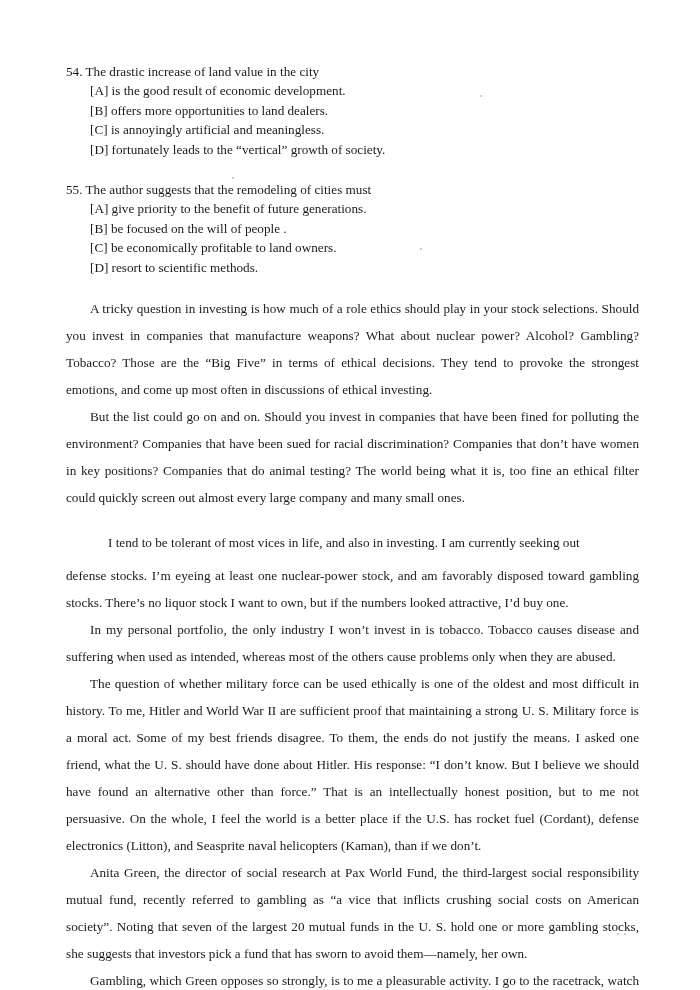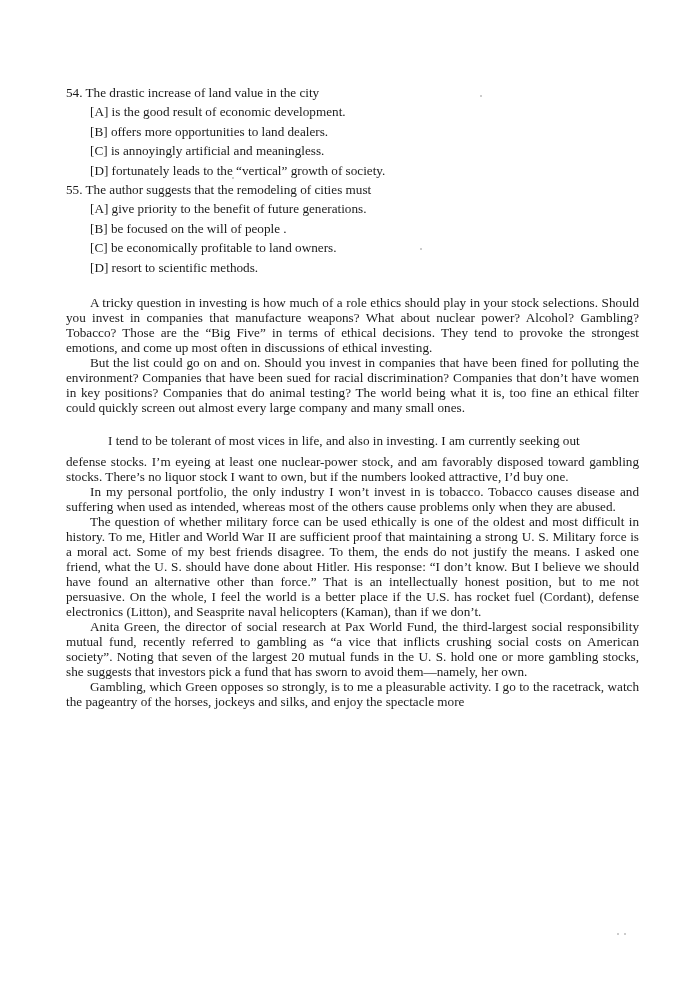--- a/index.html
+++ b/index.html
@@ -30,39 +30,39 @@
       line-height: 19px;
       height: 19px;
       white-space: nowrap;
     }
     .q-option {
       padding-left: 24px;
       line-height: 19.5px;
       height: 19.5px;
       white-space: nowrap;
     }
-    #q54 { top: 83px; }
+    #q54 { top: 62px; }
     #q55 { top: 180px; }
 
     .passage {
       position: absolute;
       left: 66px;
       top: 295px;
       width: 573px;
     }
     .passage-title {
       font-weight: bold;
       font-size: 12.5px;
       line-height: 19px;
       height: 19px;
     }
     .para {
       margin: 0;
       text-align: justify;
-      line-height: 15px;
+      line-height: 27px;
       text-indent: 24px;
       font-family: Liberation Serif, serif;
     }
     .para.p3 {
       text-indent: 42px;
       margin-top: 18px;
     }
     .para.p3-cont {
       text-indent: 0;
       margin-top: 6px;

